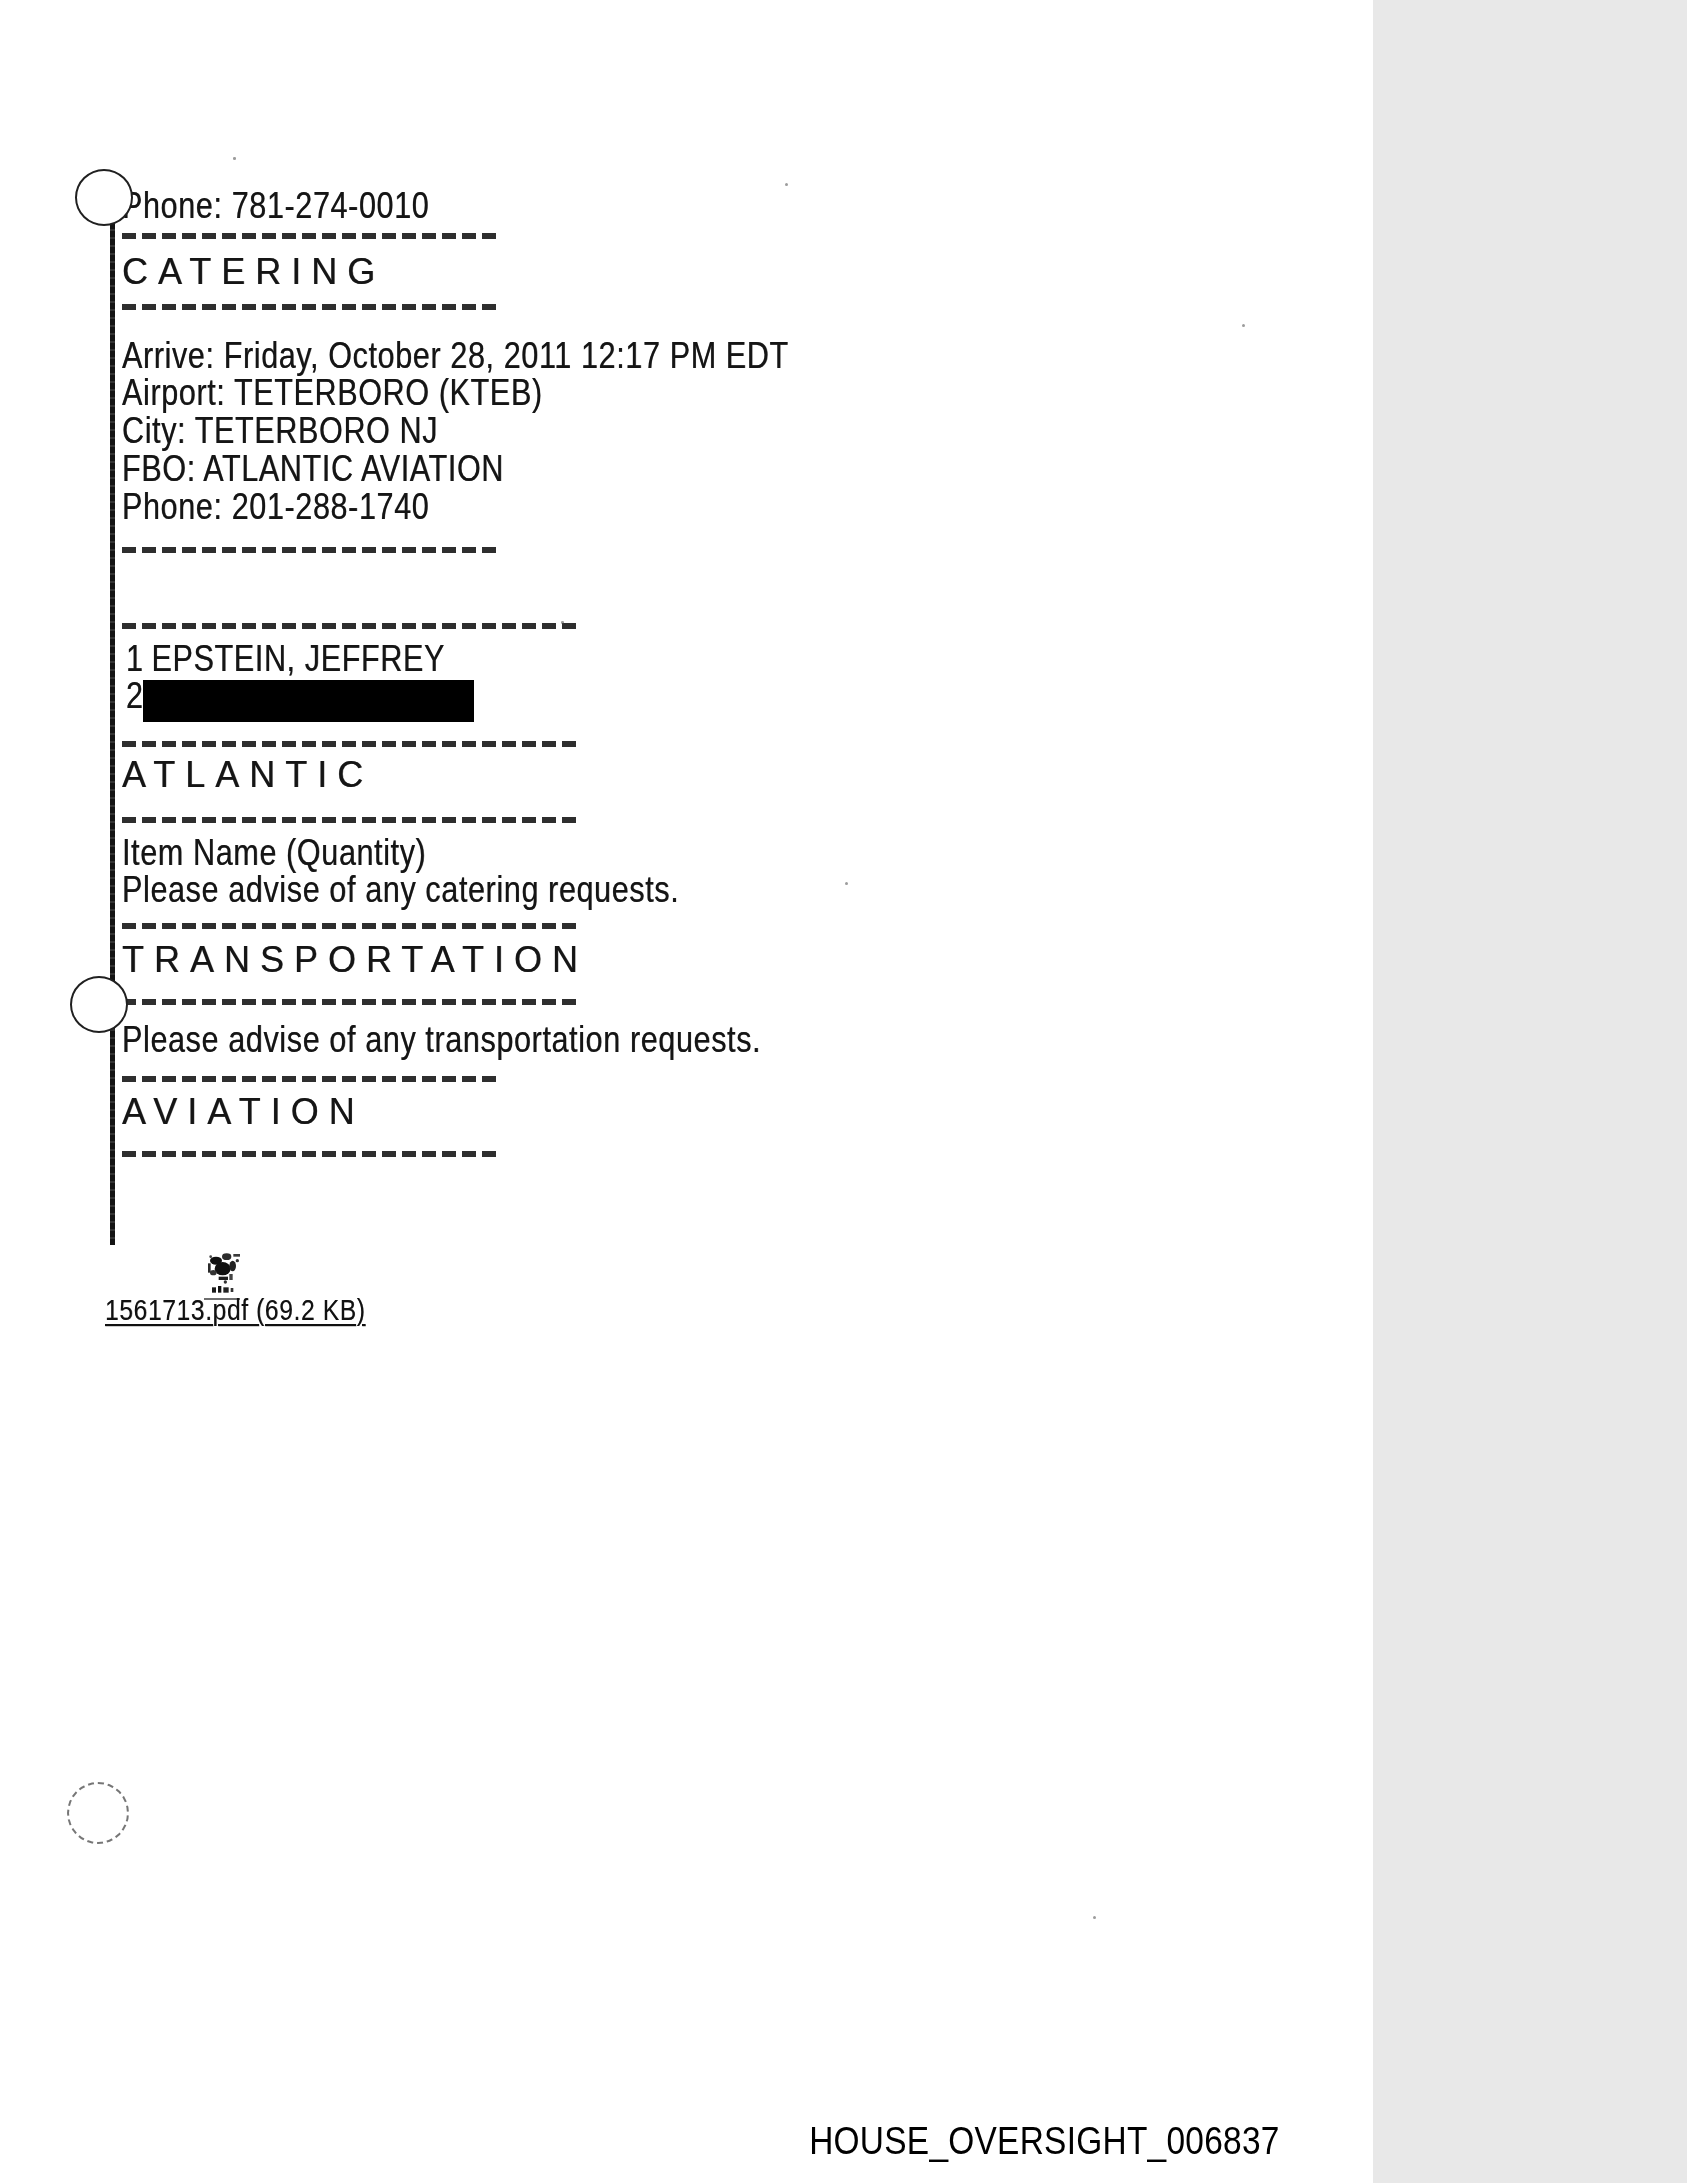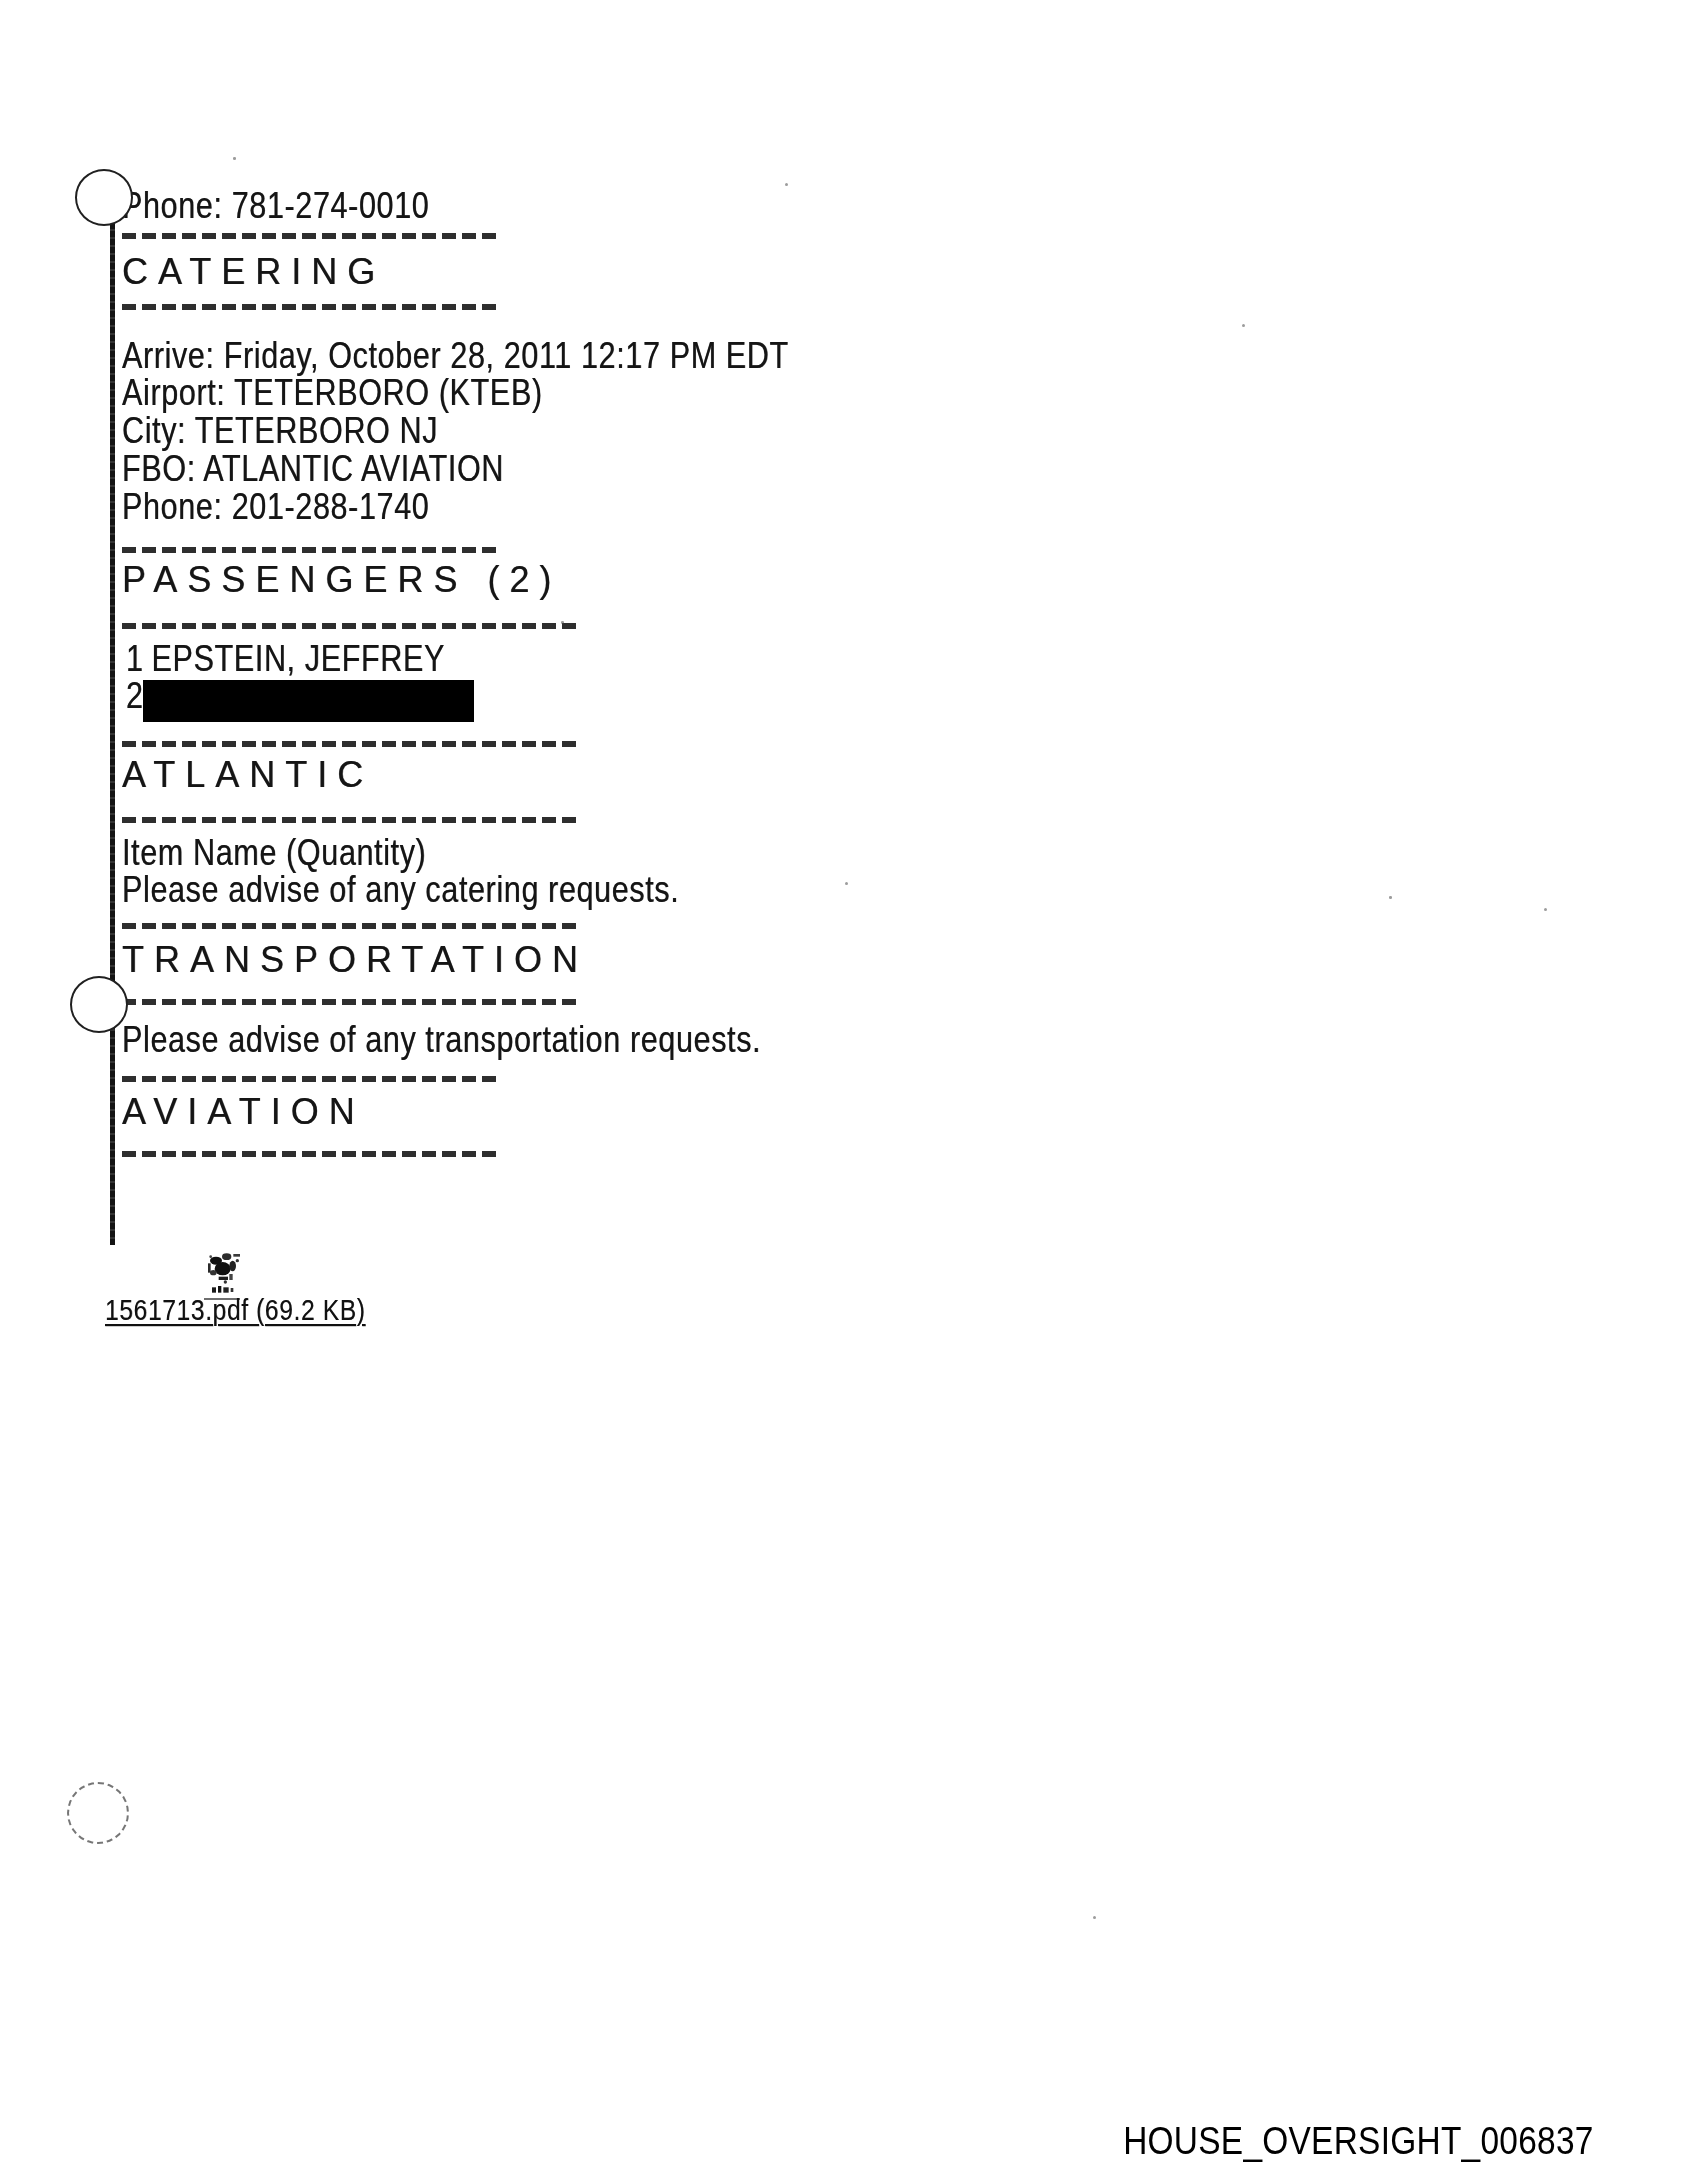--- a/index.html
+++ b/index.html
@@ -1,18 +1,18 @@
 <!DOCTYPE html>
 <html style="font-size:10.6px"><head>
 <meta charset="utf-8">
 <style>
   html,body{margin:0;padding:0;background:#e8e8e8;}
   .page{
     position:relative;
-    width:1687px;height:2183px;
+    width:1373px;height:2183px;
     background:#ffffff;
     overflow:hidden;
     font-family:"Liberation Sans", sans-serif;
     color:#151515;
   }
   
   .t{
     position:absolute;left:122px;
     font-size:36px;line-height:37px;white-space:nowrap;
     letter-spacing:0.7px;
@@ -83,21 +83,20 @@
 
   <div class="h" style="top:253px">CATERING</div>
   <div class="sep w1" style="top:304px"></div>
   <div class="t" style="top:337px">Arrive: Friday, October 28, 2011 12:17 PM EDT</div>
   <div class="t" style="top:374px">Airport: TETERBORO (KTEB)</div>
   <div class="t" style="top:412px">City: TETERBORO NJ</div>
   <div class="t" style="top:450px">FBO: ATLANTIC AVIATION</div>
   <div class="t" style="top:488px">Phone: 201-288-1740</div>
   <div class="sep w1" style="top:547px"></div>
 
-  <div class="h" style="top:561px">PASSENGERS (2)</div>
   <div class="sep w2" style="top:623px"></div>
   <div class="t pass-row" style="top:640px;left:126px">
     <span class="pass-num">1</span>
     <span class="pass-name">EPSTEIN, JEFFREY</span>
   </div>
   <div class="t" style="top:677px;left:126px">
     <span class="pass-num">2</span>
   </div>
   <div class="redaction" style="background: rgb(0, 0, 0);"></div>
   <div class="sep w2" style="top:741px"></div>

